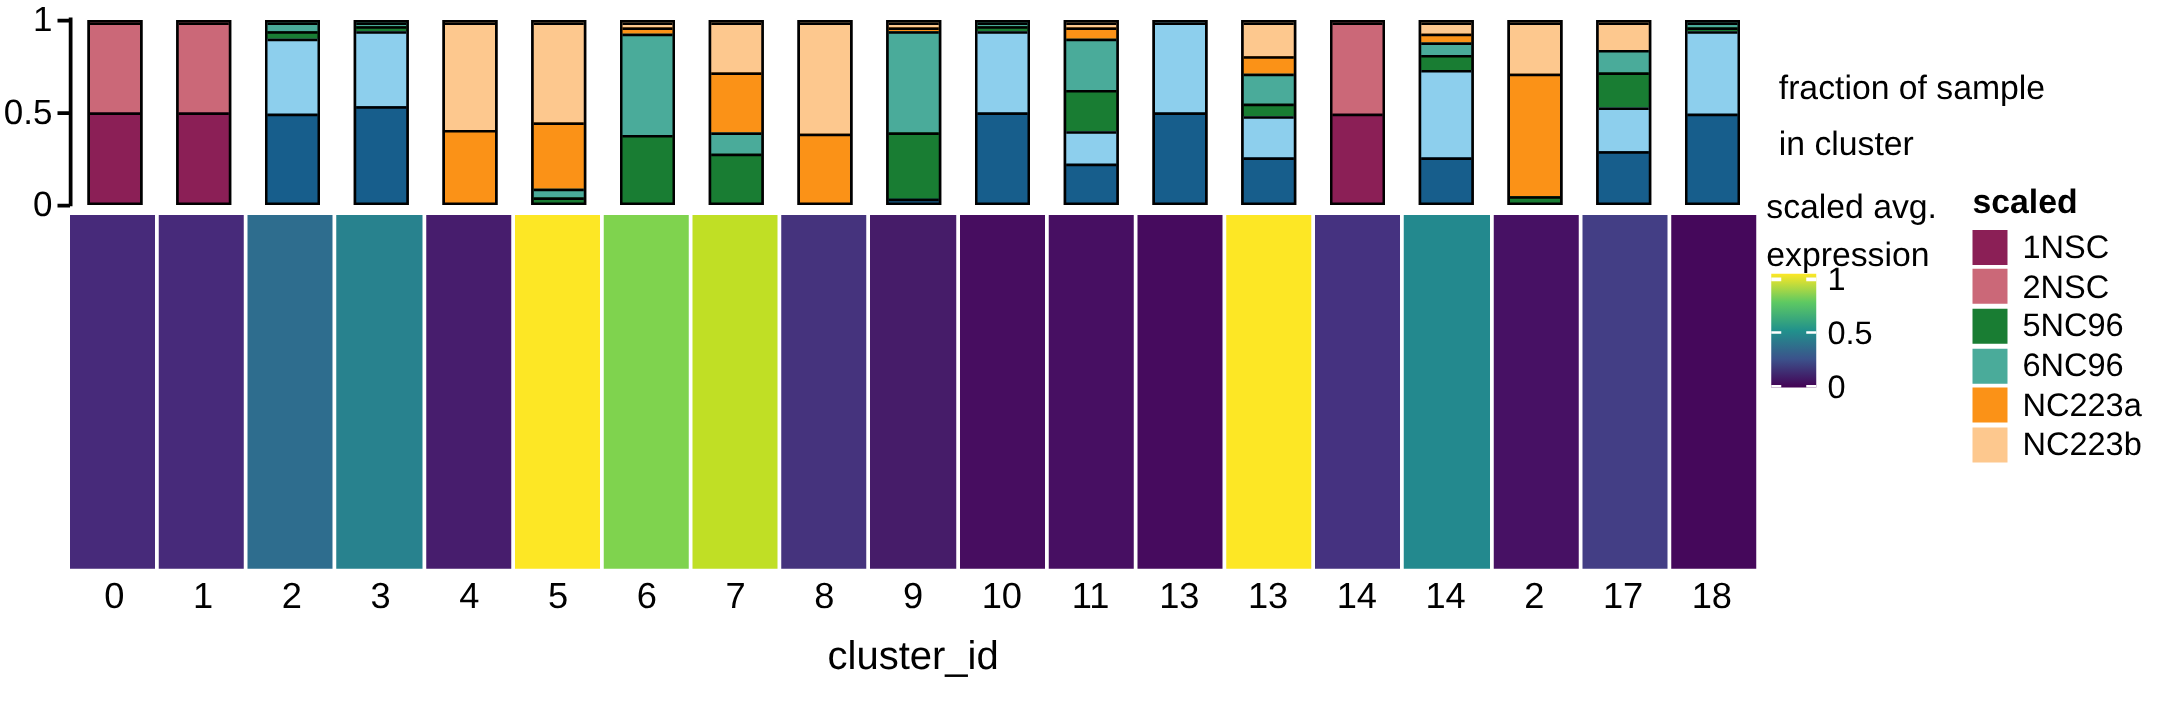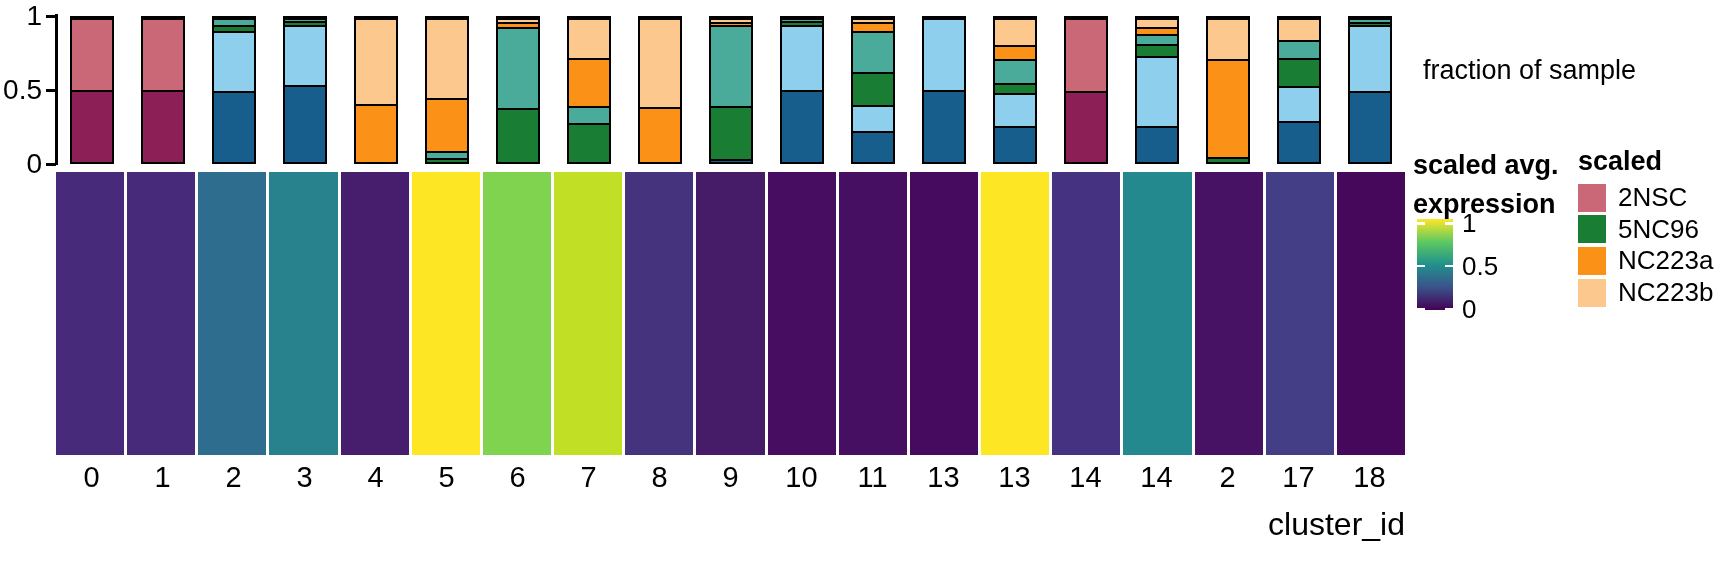--- a/index.html
+++ b/index.html
@@ -16,24 +16,24 @@
   
   .yaxis-line{position:absolute;left:55px;top:14px;width:3px;height:151px;background:#000;}
   .ytick-dash{position:absolute;left:46px;width:10px;height:3px;background:#000;}
   .ytick-label{position:absolute;left:0;width:42px;text-align:right;font-size:28px;line-height:34px;}
   
   #heatmap{position:absolute;left:56px;top:172px;width:1349px;height:283px;display:flex;gap:3px;}
   .tile{flex:1;}
   
   #xlabels{position:absolute;left:56px;top:460px;width:1349px;display:flex;}
   .xlab{flex:1;text-align:center;font-size:29px;line-height:34px;}
-  .xtitle{position:absolute;left:56px;top:506px;width:1349px;text-align:right;font-size:32px;}
+  .xtitle{position:absolute;left:56px;top:506px;width:1349px;text-align:center;font-size:32px;}
   
   .frac-label{position:absolute;left:1423px;top:48px;font-size:27px;line-height:45px;}
-  .cb-title{position:absolute;left:1413px;top:146px;font-size:27px;font-weight:bold;line-height:39px;}
+  .cb-title{position:absolute;left:1413px;top:146px;font-size:27px;font-weight:normal;line-height:39px;}
   #colorbar{position:absolute;left:1417px;top:219px;width:36px;height:91px;}
   .cbtick-l,.cbtick-r{position:absolute;width:8px;height:2.5px;background:#fff;}
   .cbtick-l{left:0;} .cbtick-r{right:0;}
   .cbtick-label{position:absolute;left:1462px;width:70px;font-size:26px;line-height:32px;}
   .sample-title{position:absolute;left:1578px;top:146px;font-size:27px;font-weight:bold;}
   #sample-items{position:absolute;left:1578px;top:182px;}
   .sl-row{display:flex;align-items:center;height:31.6px;}
   .sl-swatch{width:28px;height:28px;margin-right:12px;flex:0 0 28px;}
   .sl-label{font-size:26px;white-space:nowrap;}
 </style>
@@ -242,20 +242,21 @@
       <div class="xlab">14</div>
       <div class="xlab">14</div>
       <div class="xlab">2</div>
       <div class="xlab">17</div>
       <div class="xlab">18</div>
     </div>
   <div class="xtitle">cluster_id</div>
 
   <div class="frac-label">
     <div>fraction of sample</div>
+    <div>in cluster</div>
   </div>
 
   <div class="cb-title">
     <div>scaled avg.</div>
     <div>expression</div>
   </div>
   <div id="colorbar" style="background: linear-gradient(to top, rgb(68, 1, 84), rgb(59, 82, 139), rgb(33, 145, 140), rgb(94, 201, 98), rgb(253, 231, 37));">
       <div class="cbtick-l" style="top: 3px;"></div>
       <div class="cbtick-r" style="top: 3px;"></div>
       <div class="cbtick-l" style="top: 45.75px;"></div>
@@ -265,28 +266,36 @@
     </div>
   <div id="colorbar-labels">
       <div class="cbtick-label" style="top: 207px;">1</div>
       <div class="cbtick-label" style="top: 249.75px;">0.5</div>
       <div class="cbtick-label" style="top: 292.5px;">0</div>
     </div>
 
   <div class="sample-title">scaled</div>
   <div id="sample-items">
       <div class="sl-row">
+        <div class="sl-swatch" style="background: rgb(139, 31, 86);"></div>
+        <div class="sl-label">1NSC</div>
+      </div>
+      <div class="sl-row">
         <div class="sl-swatch" style="background: rgb(203, 104, 120);"></div>
         <div class="sl-label">2NSC</div>
       </div>
       <div class="sl-row">
         <div class="sl-swatch" style="background: rgb(25, 125, 51);"></div>
         <div class="sl-label">5NC96</div>
       </div>
       <div class="sl-row">
+        <div class="sl-swatch" style="background: rgb(74, 171, 154);"></div>
+        <div class="sl-label">6NC96</div>
+      </div>
+      <div class="sl-row">
         <div class="sl-swatch" style="background: rgb(251, 146, 23);"></div>
         <div class="sl-label">NC223a</div>
       </div>
       <div class="sl-row">
         <div class="sl-swatch" style="background: rgb(253, 200, 142);"></div>
         <div class="sl-label">NC223b</div>
       </div>
     </div>
 
 </div>

